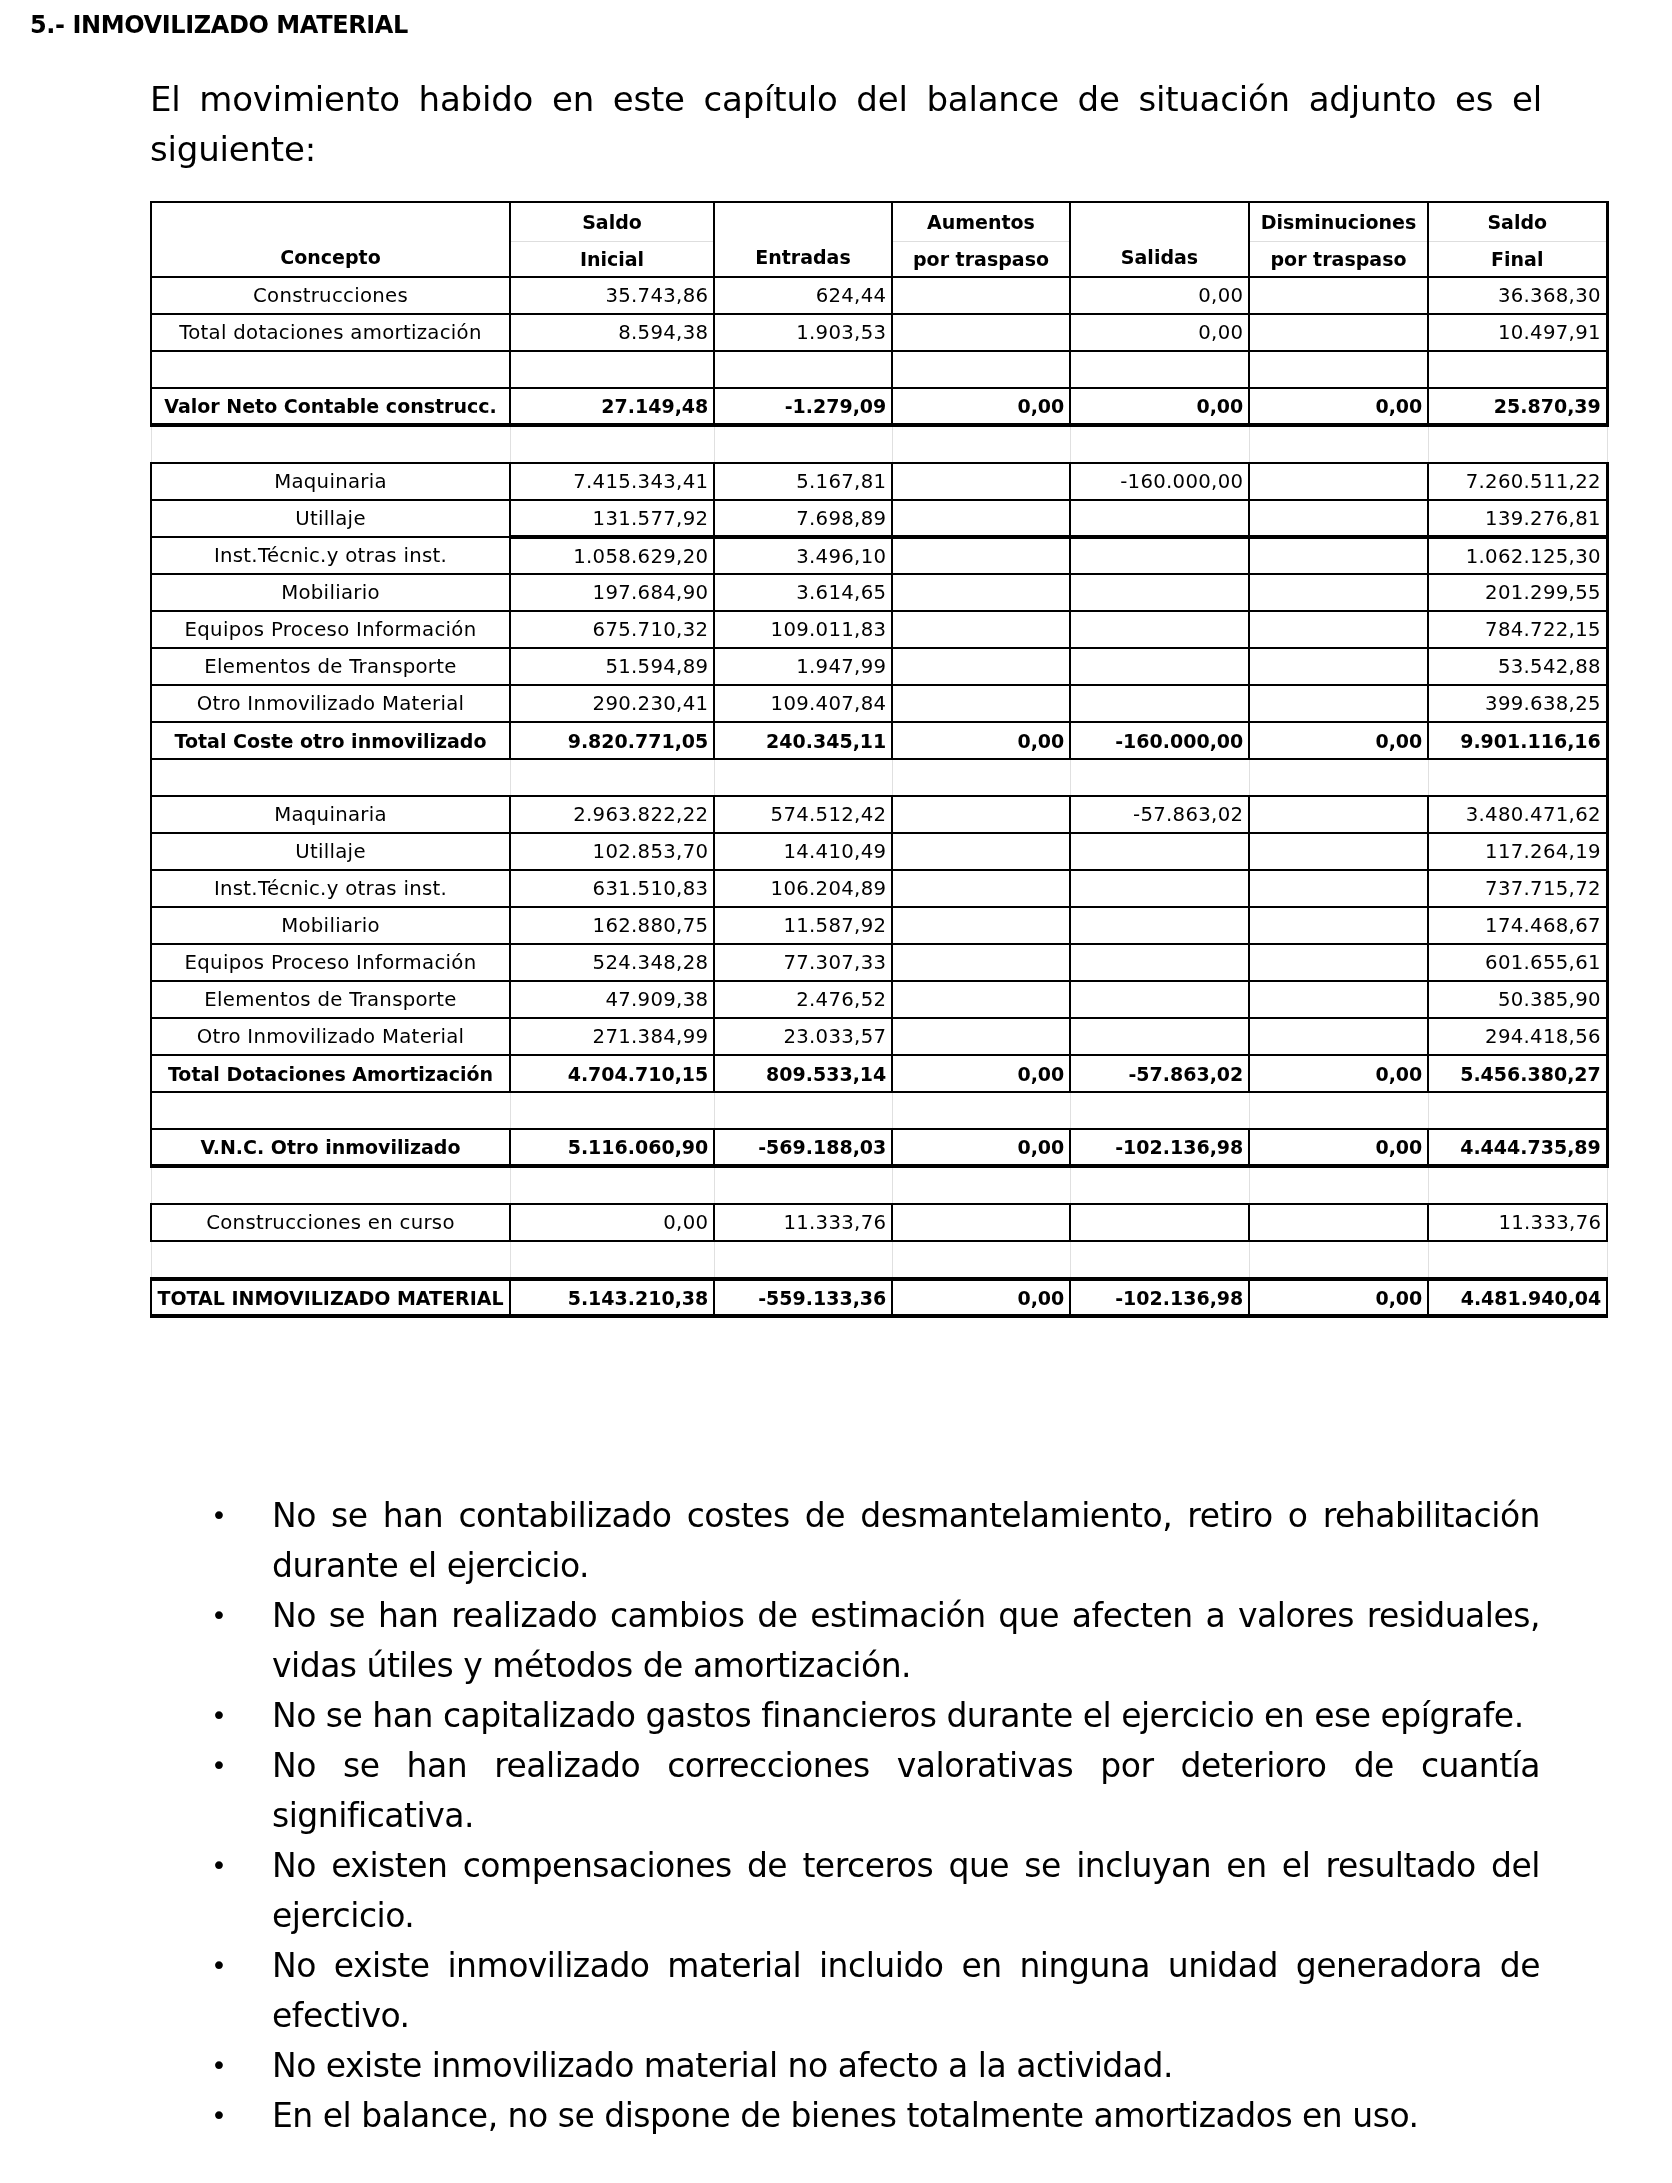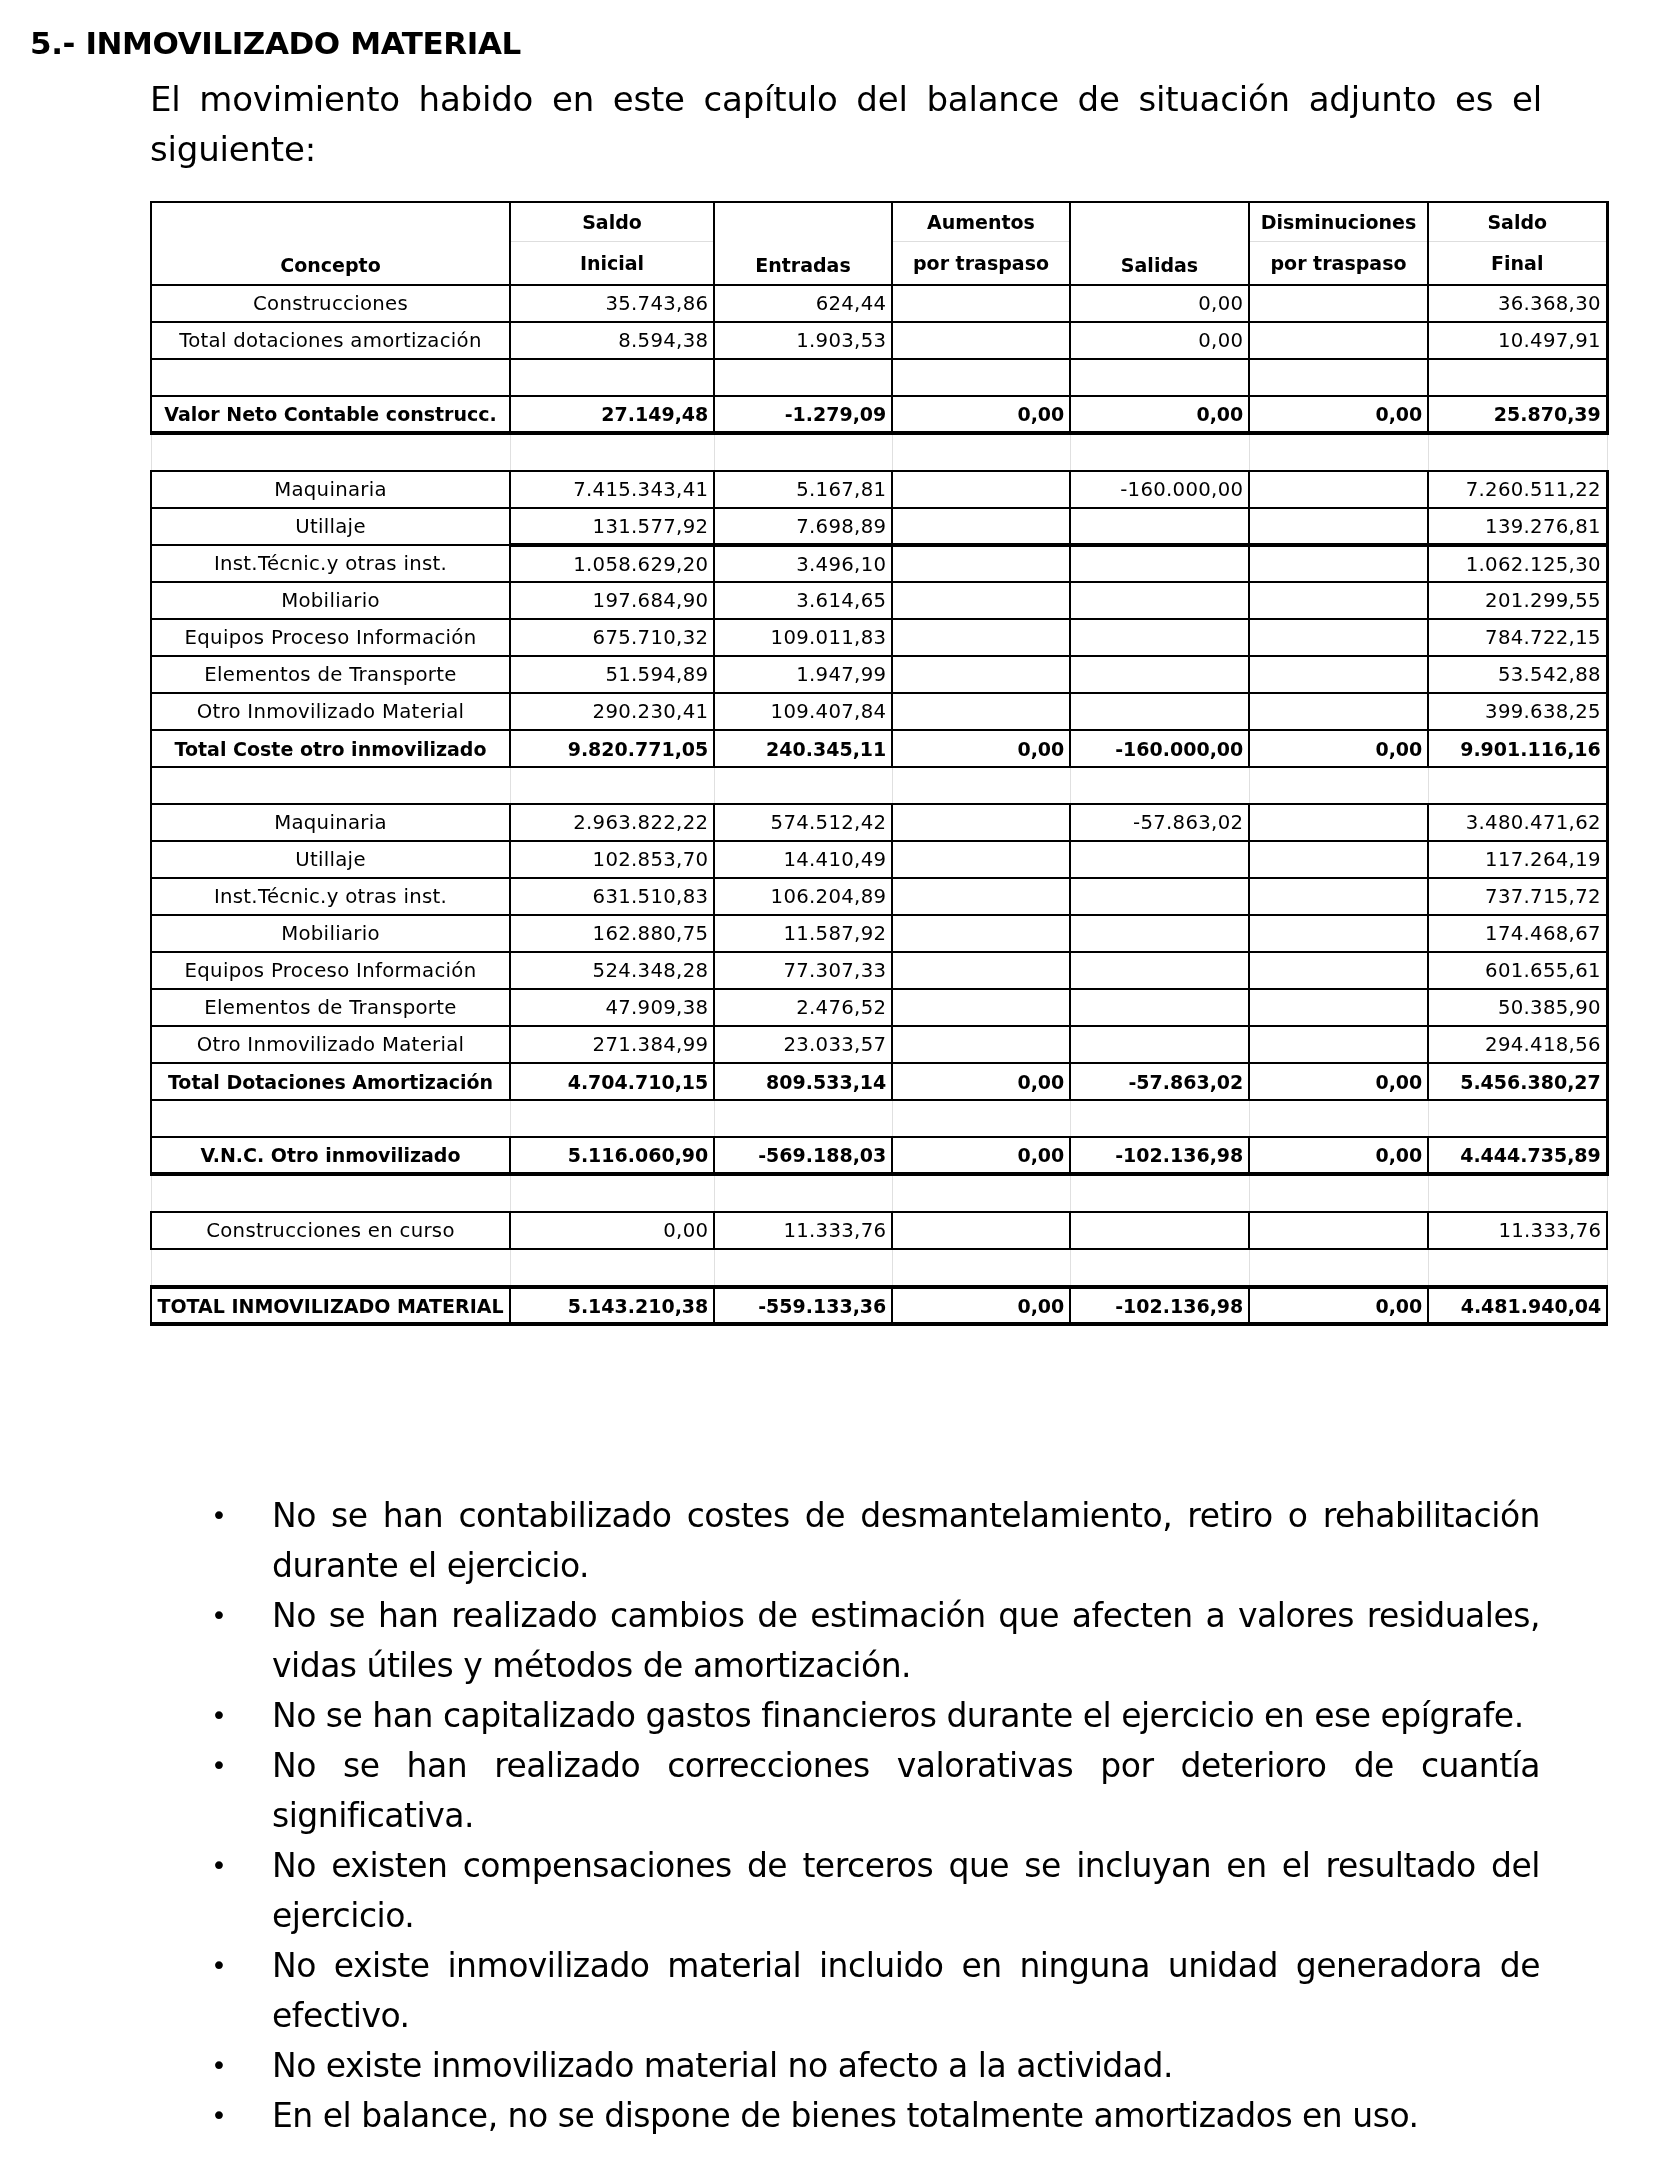--- a/index.html
+++ b/index.html
@@ -1,23 +1,23 @@
 <!DOCTYPE html>
 <html style="font-size:12.6px"><head>
 <meta charset="utf-8">
 <style>
   html, body { margin: 0; padding: 0; background: #ffffff; }
   body {
     width: 1672px; height: 2183px; position: relative; overflow: hidden;
     color: #000; font-family: "DejaVu Sans", "Liberation Sans", sans-serif;
   }
   .heading {
-    position: absolute; left: 30px; top: 21px;
+    position: absolute; left: 30px; top: 3px;
     font-family: "DejaVu Sans", sans-serif; font-weight: bold;
-    font-size: 31px; letter-spacing: -0.4px; line-height: 44px;
+    font-size: 24px; letter-spacing: -0.4px; line-height: 44px;
   }
   .intro {
     position: absolute; left: 150px; top: 74px; width: 1392px;
     font-family: "DejaVu Sans", sans-serif; font-size: 34px;
     line-height: 50px; text-align: justify; text-align-last: left;
     letter-spacing: -0.2px;
   }
   table.mov {
     position: absolute; left: 150px; top: 201px;
     border-collapse: collapse; table-layout: fixed;
@@ -30,21 +30,21 @@
   table.mov col.c4 { width: 179px; }
   table.mov col.c5 { width: 179px; }
   table.mov col.c6 { width: 179px; }
   table.mov td, table.mov th {
     height: 37px; padding: 0 4.7px; box-sizing: border-box;
     border: 2.4px solid #000; font-size: 19.7px; white-space: nowrap;
     overflow: hidden; letter-spacing: 0.3px;
   }
   table.mov th { font-weight: bold; text-align: center; font-size: 19px; letter-spacing: 0; }
   table.mov th.h-top { border-bottom: 1.6px solid #dedede; height: 39px; vertical-align: middle; }
-  table.mov th.h-bot { border-top: 1.6px solid #dedede; height: 44px; }
+  table.mov th.h-bot { border-top: 1.6px solid #dedede; height: 36px; }
   table.mov th.h-span { vertical-align: bottom; padding-bottom: 7.9px; }
   table.mov td.num { text-align: right; }
   table.mov td.lbl { text-align: center; }
   table.mov tr.bold td { font-weight: bold; font-size: 19px; letter-spacing: 0; }
   table.mov tr.thick-bottom td { border-bottom: 4.7px solid #000; }
   table.mov tr.spacer td {
     border: 1.6px solid #e0e0e0; border-top: none; border-bottom: none; height: 38px;
   }
   table.mov tr.spacer-boxed td {
     border-left: 1.6px solid #e0e0e0; border-right: 1.6px solid #e0e0e0; border-top: 2.4px solid #000; border-bottom: 2.4px solid #000;

